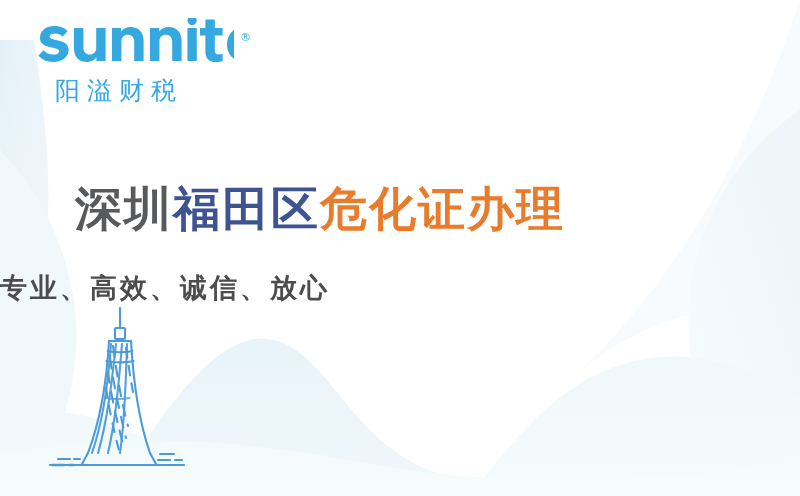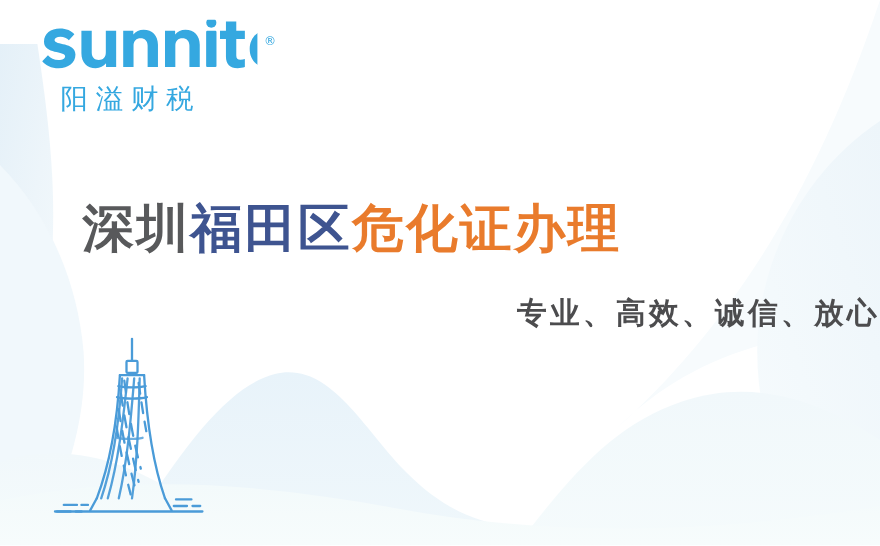--- a/index.html
+++ b/index.html
@@ -83,29 +83,29 @@
   .h-city   { color: #58595B; }
   .h-region { color: #3E5490; }
   .h-topic  { color: #E97B2C; }
 
   
   #subtitle {
     position: absolute;
     left: 0;
     top: 268px;
     width: 800px;
-    text-align: right;
+    text-align: left;
     font-size: 27px;
     line-height: 40px;
     font-weight: bold;
     letter-spacing: 3px;
     color: #4C4C4E;
     white-space: nowrap;
     z-index: 5;
-    font-family: Liberation Mono, monospace;
+    font-family: Liberation Serif, serif;
   }
 
   
   #tower-illustration {
     position: absolute;
     left: 36px;
     top: 306px;
     width: 190px;
     height: 180px;
     z-index: 4;

